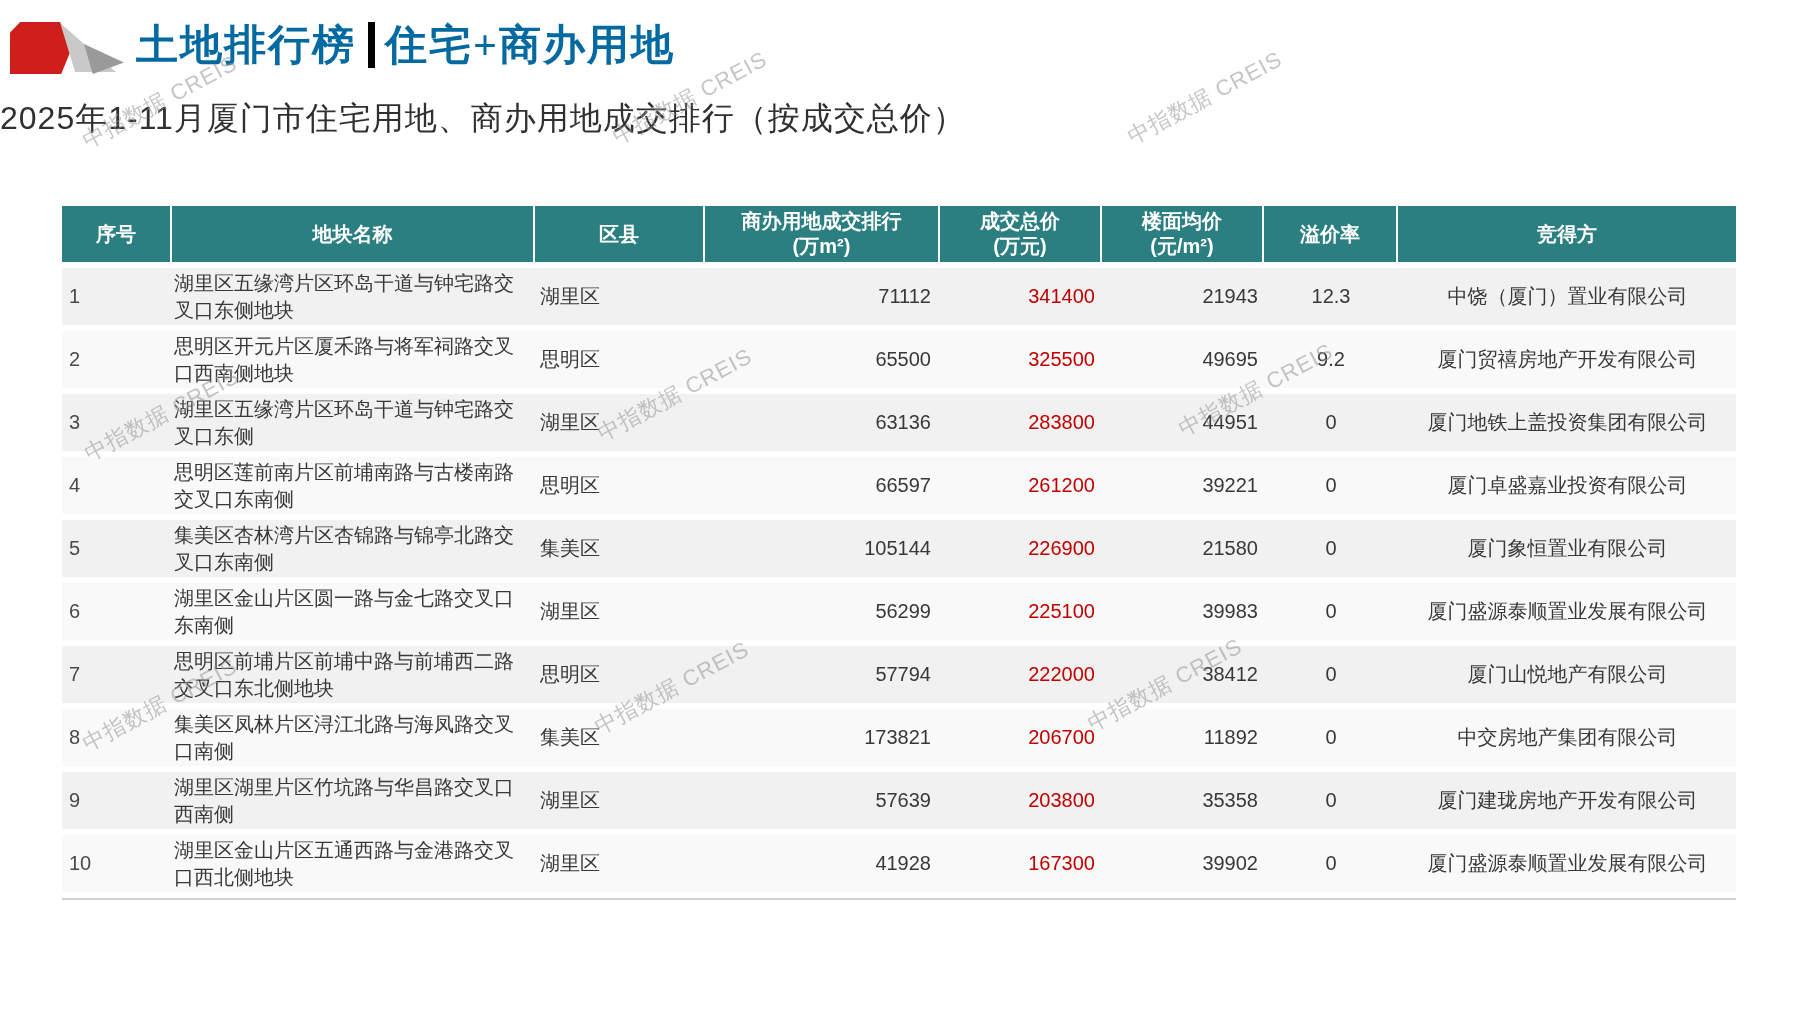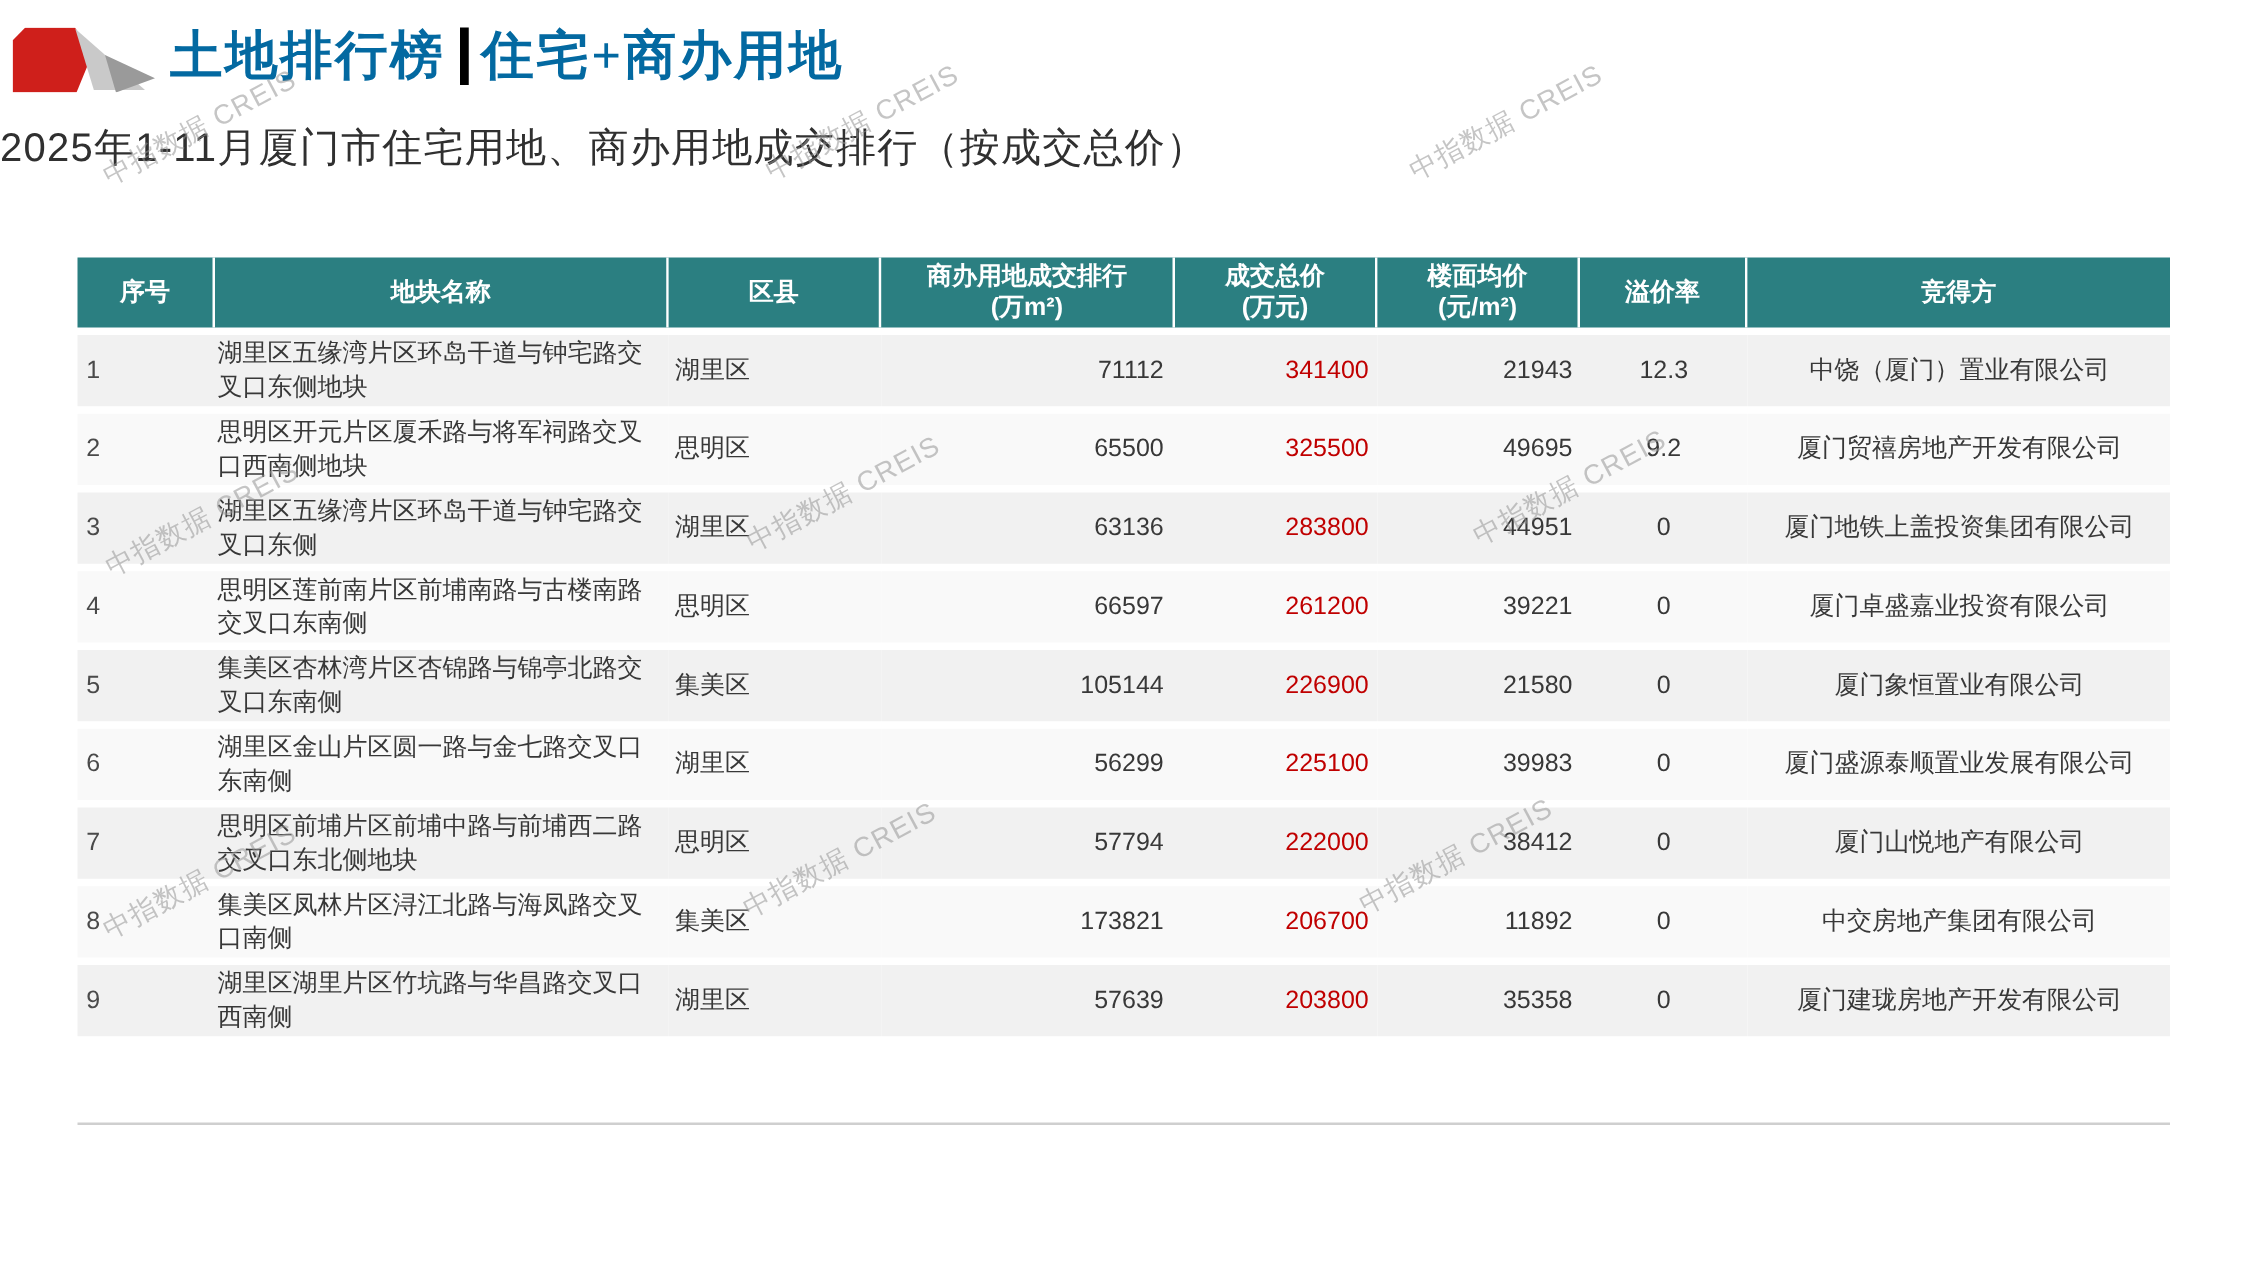--- a/index.html
+++ b/index.html
@@ -195,20 +195,30 @@
       <tr class="odd">
         <td class="col-rank">9</td>
         <td class="col-name">湖里区湖里片区竹坑路与华昌路交叉口西南侧</td>
         <td class="col-district">湖里区</td>
         <td class="col-area">57639</td>
         <td class="col-price">203800</td>
         <td class="col-floor_price">35358</td>
         <td class="col-premium">0</td>
         <td class="col-winner">厦门建珑房地产开发有限公司</td>
       </tr>
+      <tr class="even">
+        <td class="col-rank">10</td>
+        <td class="col-name">湖里区金山片区五通西路与金港路交叉口西北侧地块</td>
+        <td class="col-district">湖里区</td>
+        <td class="col-area">41928</td>
+        <td class="col-price">167300</td>
+        <td class="col-floor_price">39902</td>
+        <td class="col-premium">0</td>
+        <td class="col-winner">厦门盛源泰顺置业发展有限公司</td>
+      </tr>
     </tbody>
 </table>
 
 <div class="table-bottom-line"></div>
 
 <div id="wm-layer">
     <span class="watermark" style="left: 160px; top: 102px;">中指数据 CREIS</span>
     <span class="watermark" style="left: 690px; top: 98px;">中指数据 CREIS</span>
     <span class="watermark" style="left: 1205px; top: 98px;">中指数据 CREIS</span>
     <span class="watermark" style="left: 162px; top: 415px;">中指数据 CREIS</span>

